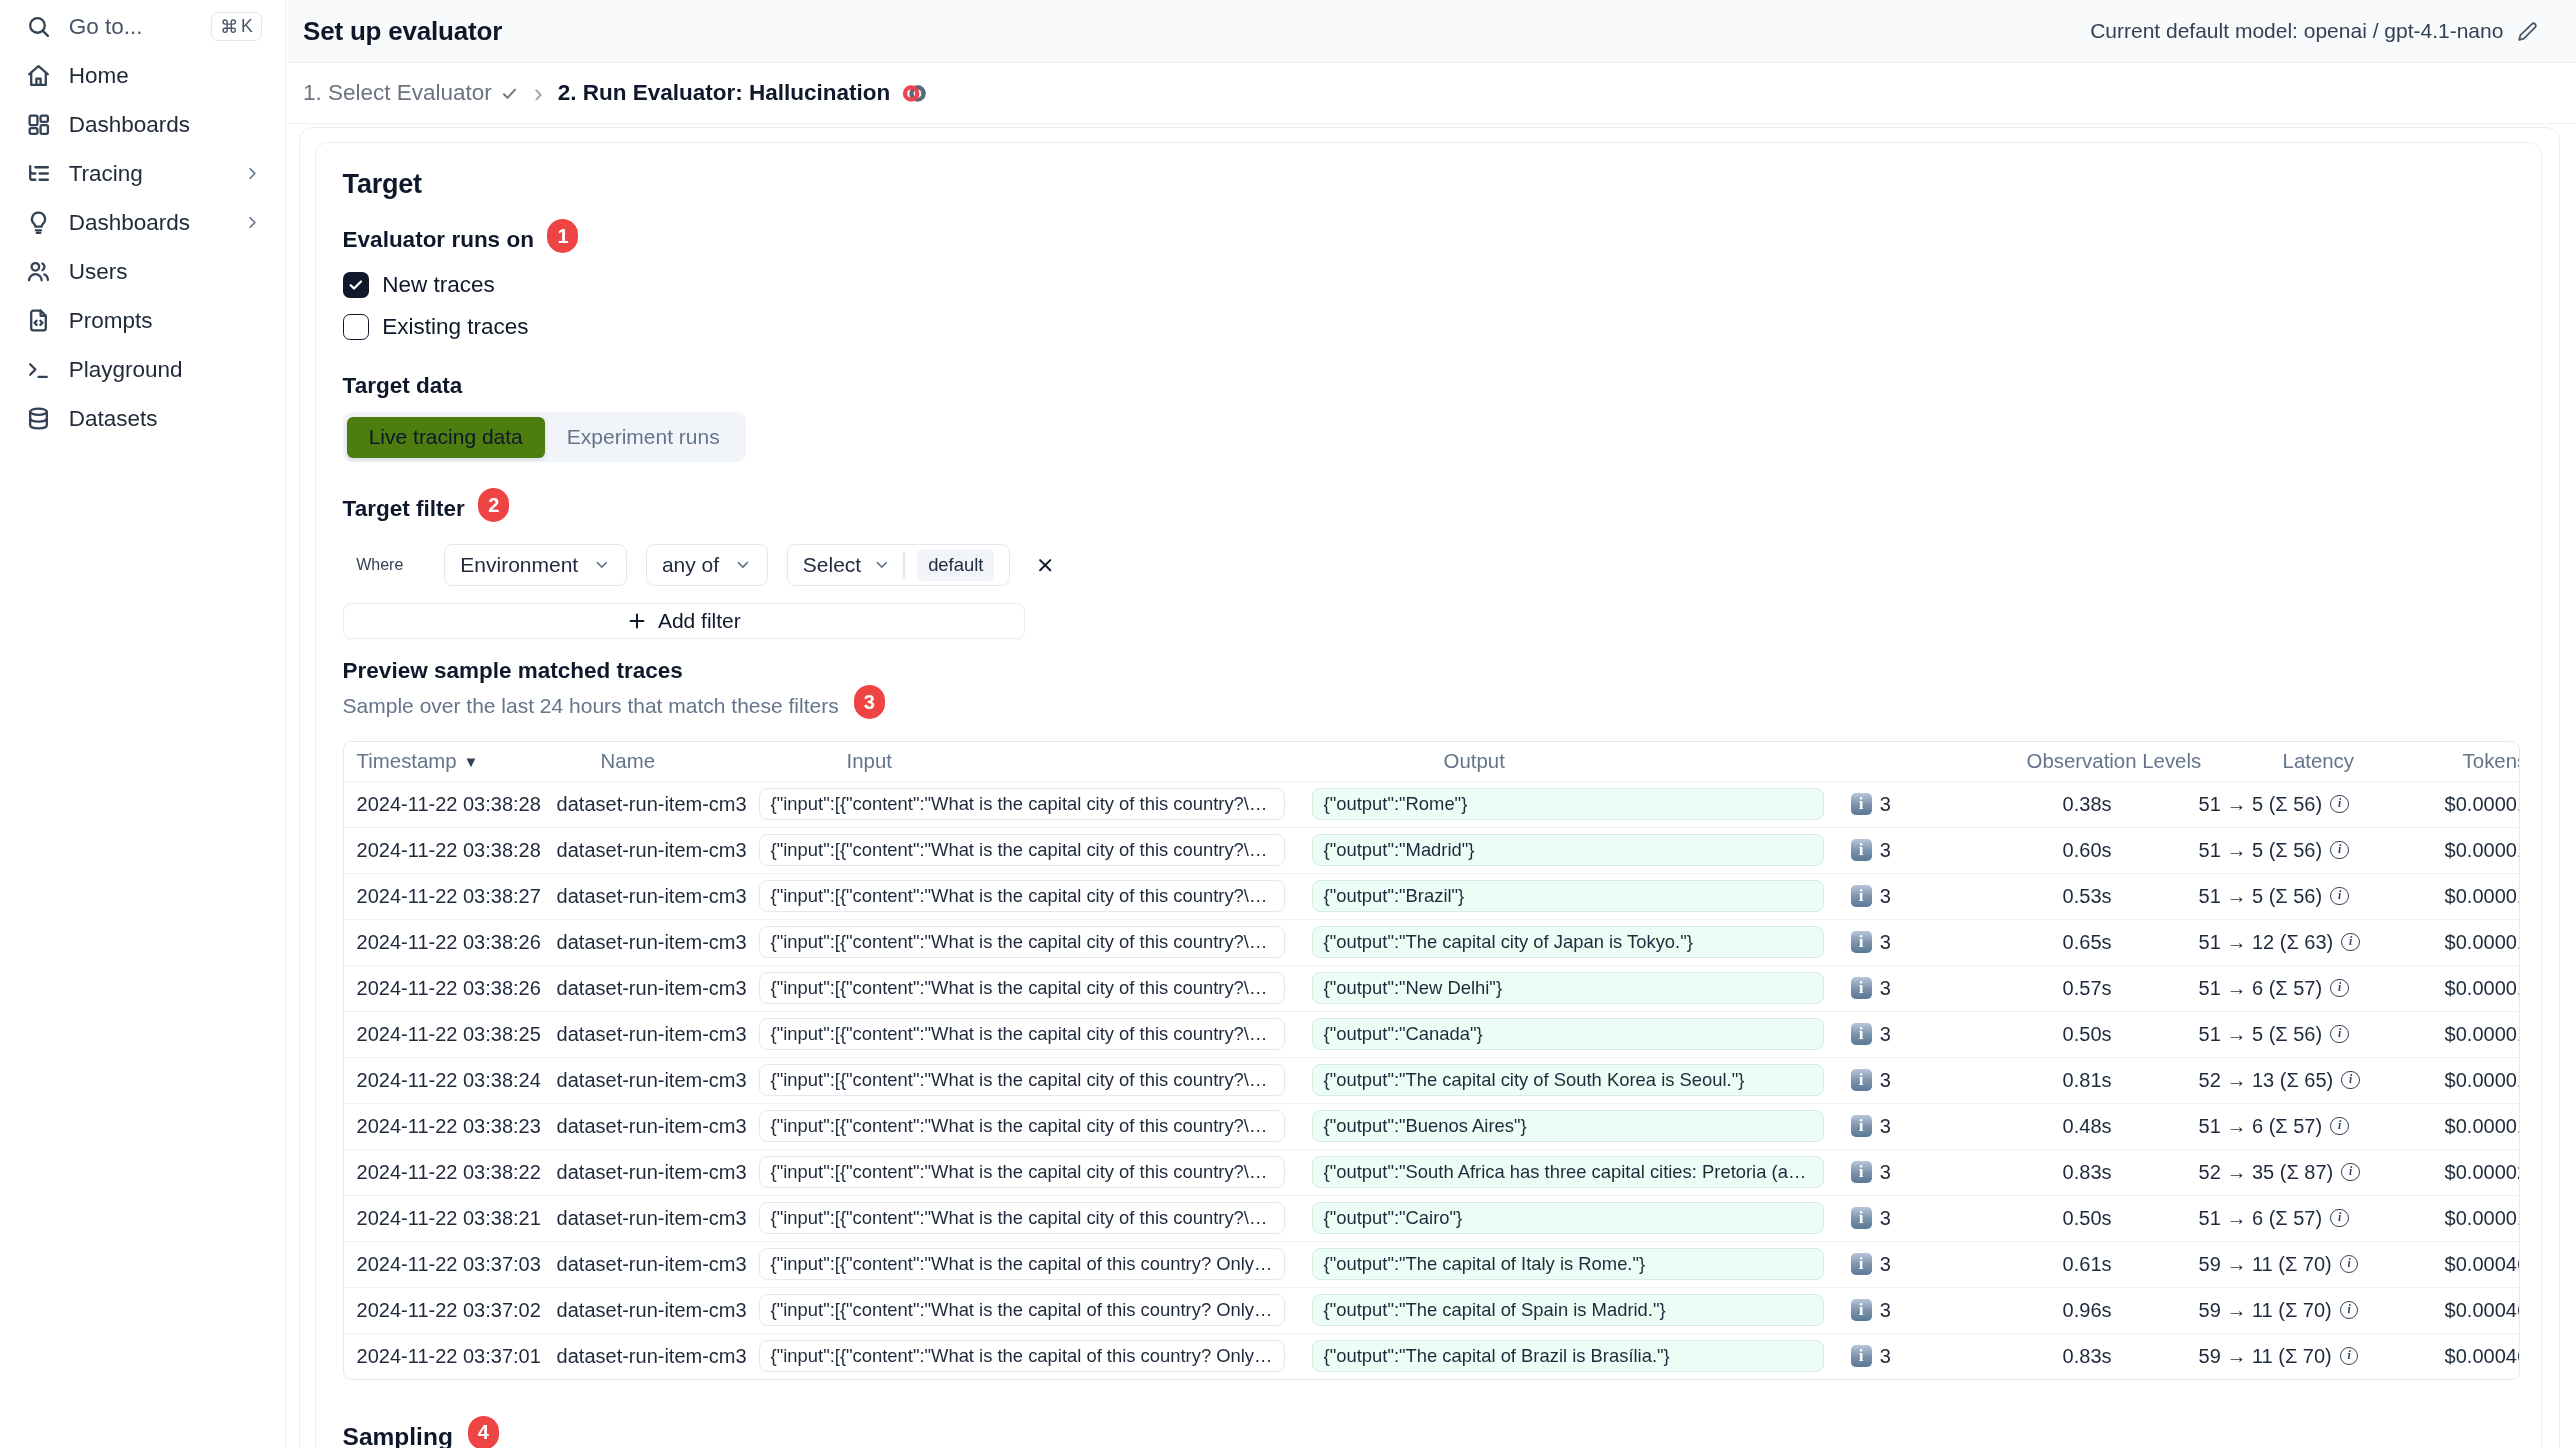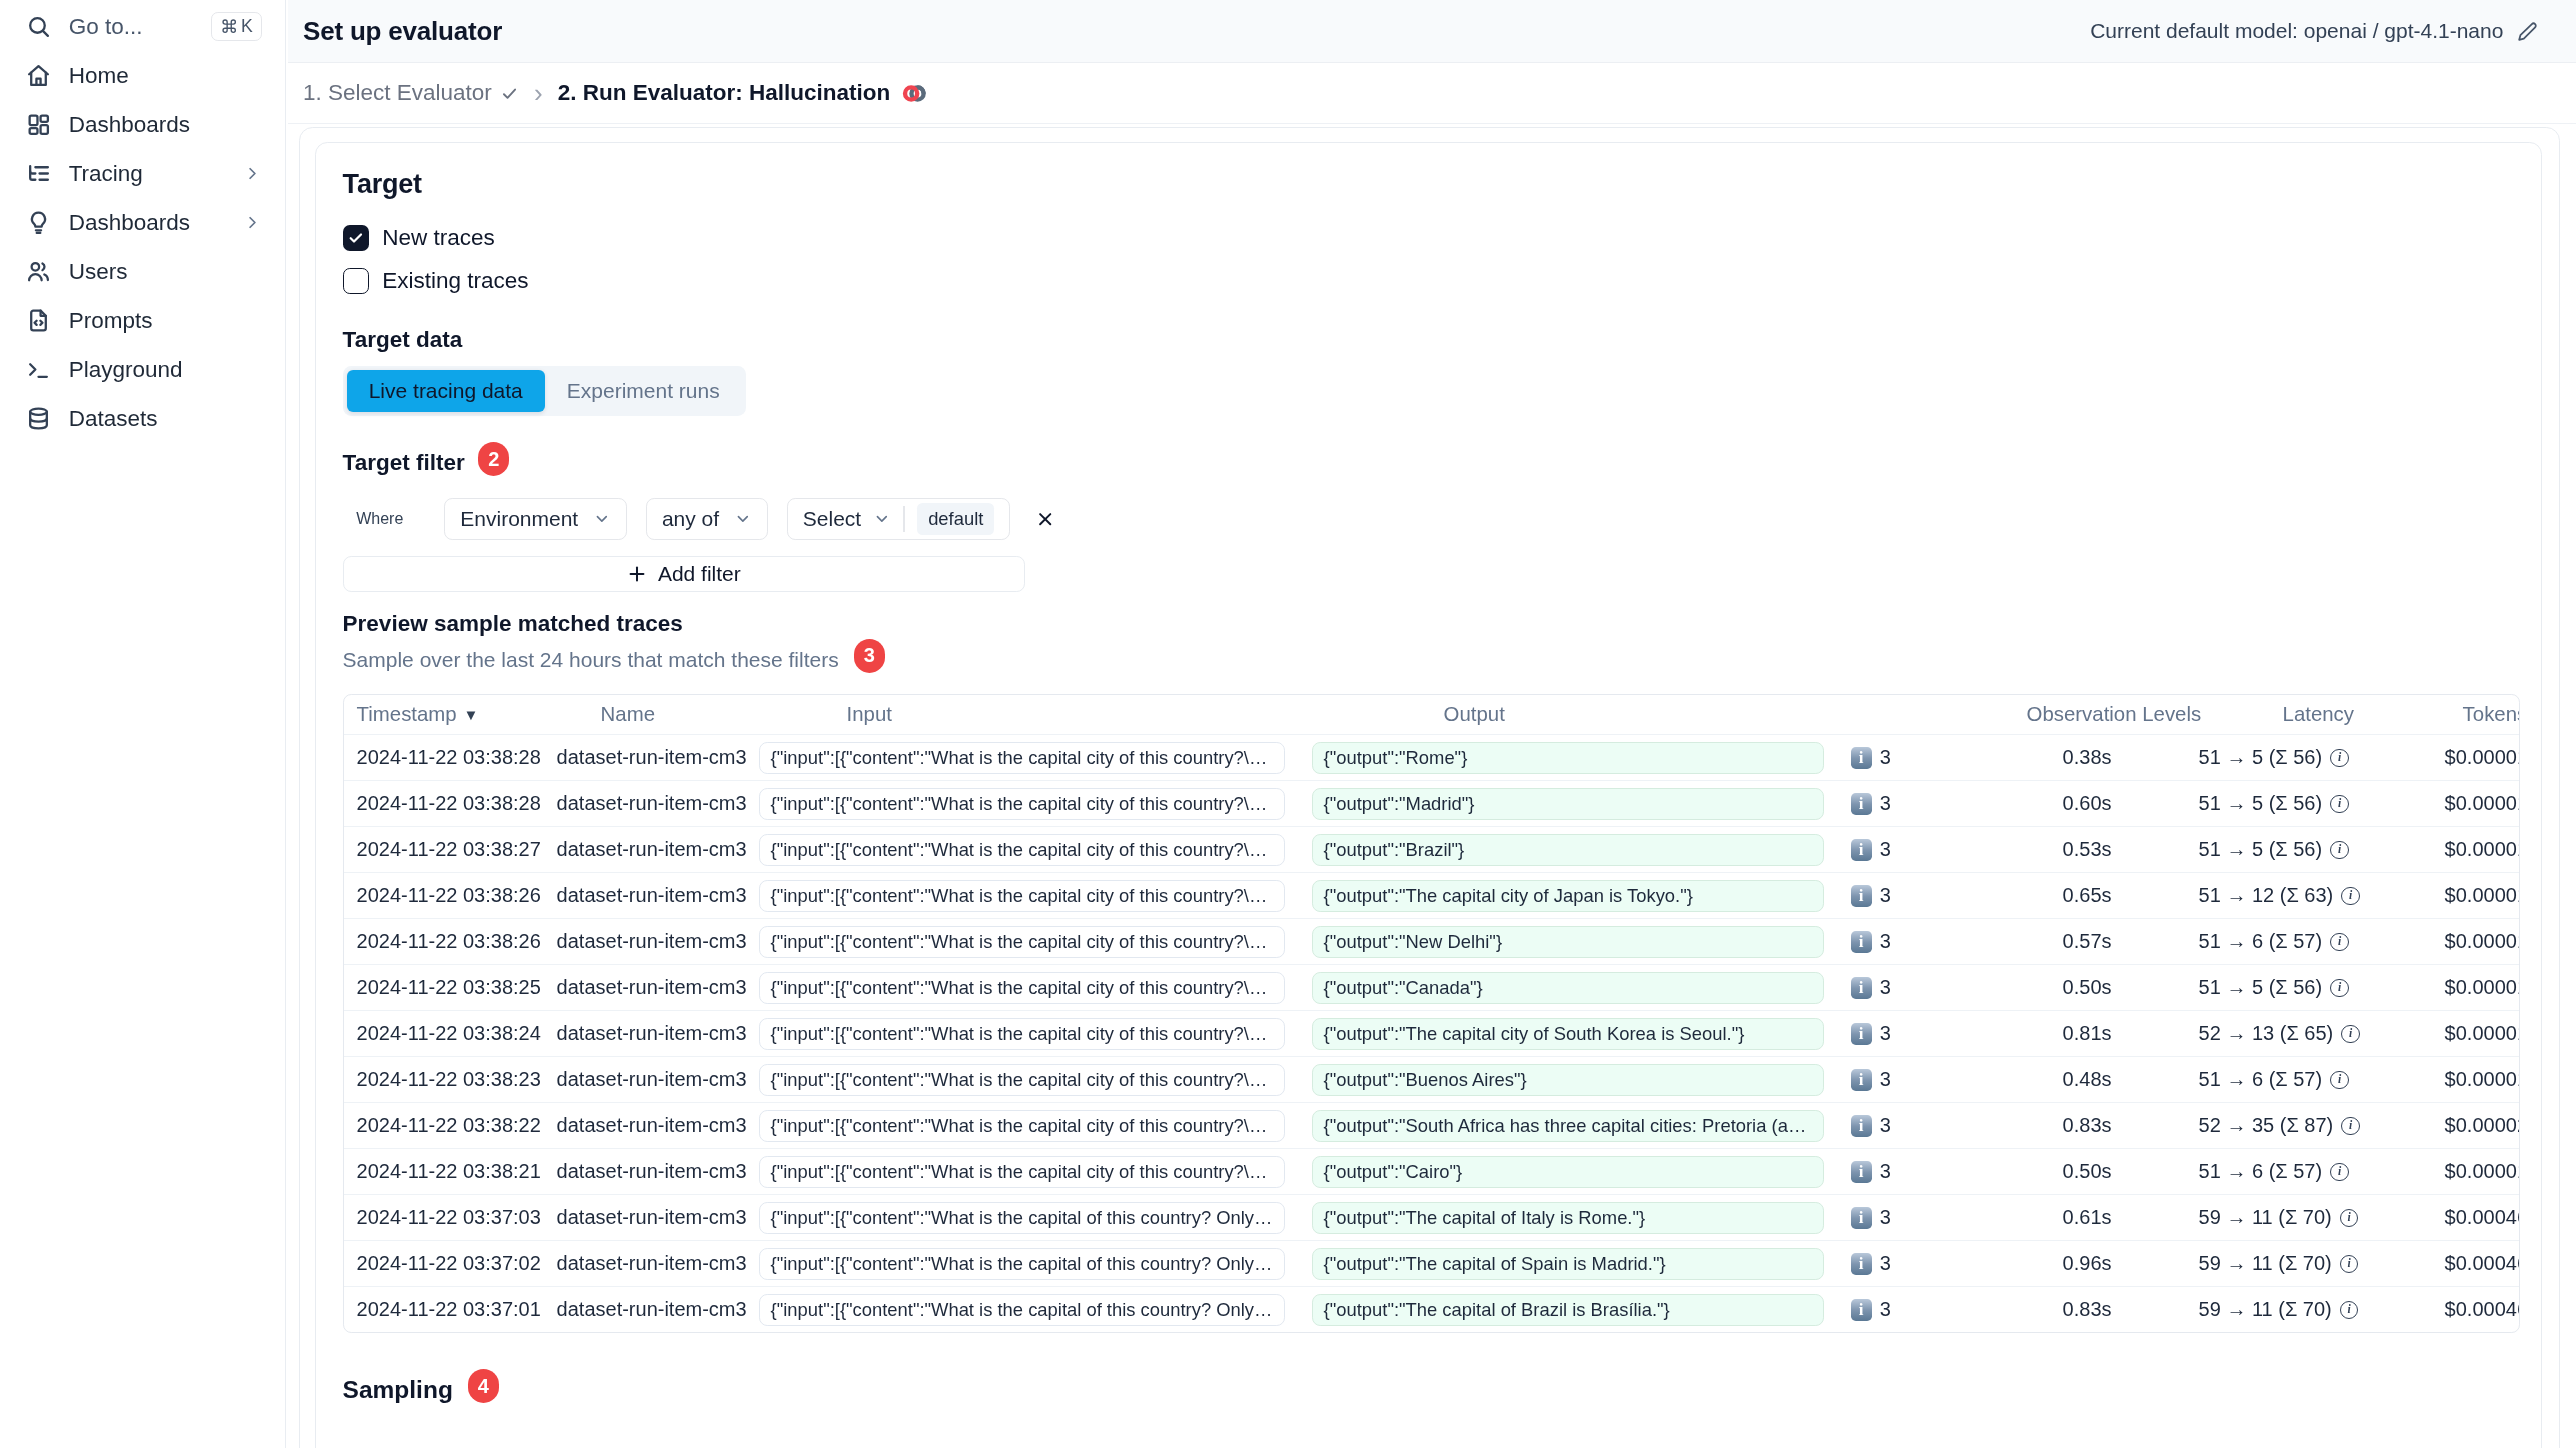--- a/index.html
+++ b/index.html
@@ -71,21 +71,21 @@
   .chk { width:26px; height:26px; border-radius:6.8px; flex:none; }
   .chk.checked { background:#0f172a; display:flex; align-items:center; justify-content:center; }
   .chk.unchecked { background:#fff; border:1.7px solid #0f172a; }
   .chk-label { font-size:22.5px; color:#0f172a; }
 
   .seg {
     margin-top:13.6px; display:inline-flex; align-items:center;
     background:#f1f5f9; border-radius:8.2px; padding:4.1px; font-size:21px;
   }
   .seg .tab { padding:8.9px 22px; border-radius:6.1px; color:#64748b; cursor:pointer; white-space:nowrap; }
-  .seg .tab.active { background:#0ea5e9; color:#0f172a; font-weight:500; box-shadow:0 1.4px 4.1px rgba(15,23,42,.10); }
+  .seg .tab.active { background:#4d7c0f; color:#0f172a; font-weight:500; box-shadow:0 1.4px 4.1px rgba(15,23,42,.10); }
 
   .filter-row { display:flex; align-items:center; gap:19px; margin-top:17.7px; height:42px; }
   .where { font-size:16px; color:#334155; margin-left:13.6px; margin-right:22px; }
   .selbtn {
     height:42px; border:1.4px solid #e5e7eb; border-radius:8.2px; background:#fff;
     display:inline-flex; align-items:center; gap:15px; padding:0 15px;
     font-size:21px; color:#1e293b; cursor:pointer; white-space:nowrap;
   }
   .selbtn .chev { color:#64748b; }
   .sel-divider { width:1.4px; height:26px; background:#e5e7eb; }
@@ -297,20 +297,24 @@
         <path d="M 24.5 11 A 9 9 0 0 1 33.5 20" stroke="#5b6b7c" stroke-width="6.5"></path>
       </svg>
     </span>
   </div>
 
   <div class="outer-wrap">
     <div class="card">
 
       <h2 class="h2">Target</h2>
 
+      <div class="label-row">
+        <span class="sec-label">Evaluator runs on</span>
+        <span class="badge">1</span>
+      </div>
 
       <div class="chk-row">
         <span class="chk checked">
           <svg width="17.7" height="17.7" viewBox="0 0 24 24" fill="none" stroke="#fff" stroke-width="3" stroke-linecap="round" stroke-linejoin="round">
               <path d="m5 12.5 4.5 4.5L19 7.5"></path>
             </svg>
         </span>
         <span class="chk-label">New traces</span>
       </div>
       <div class="chk-row">

